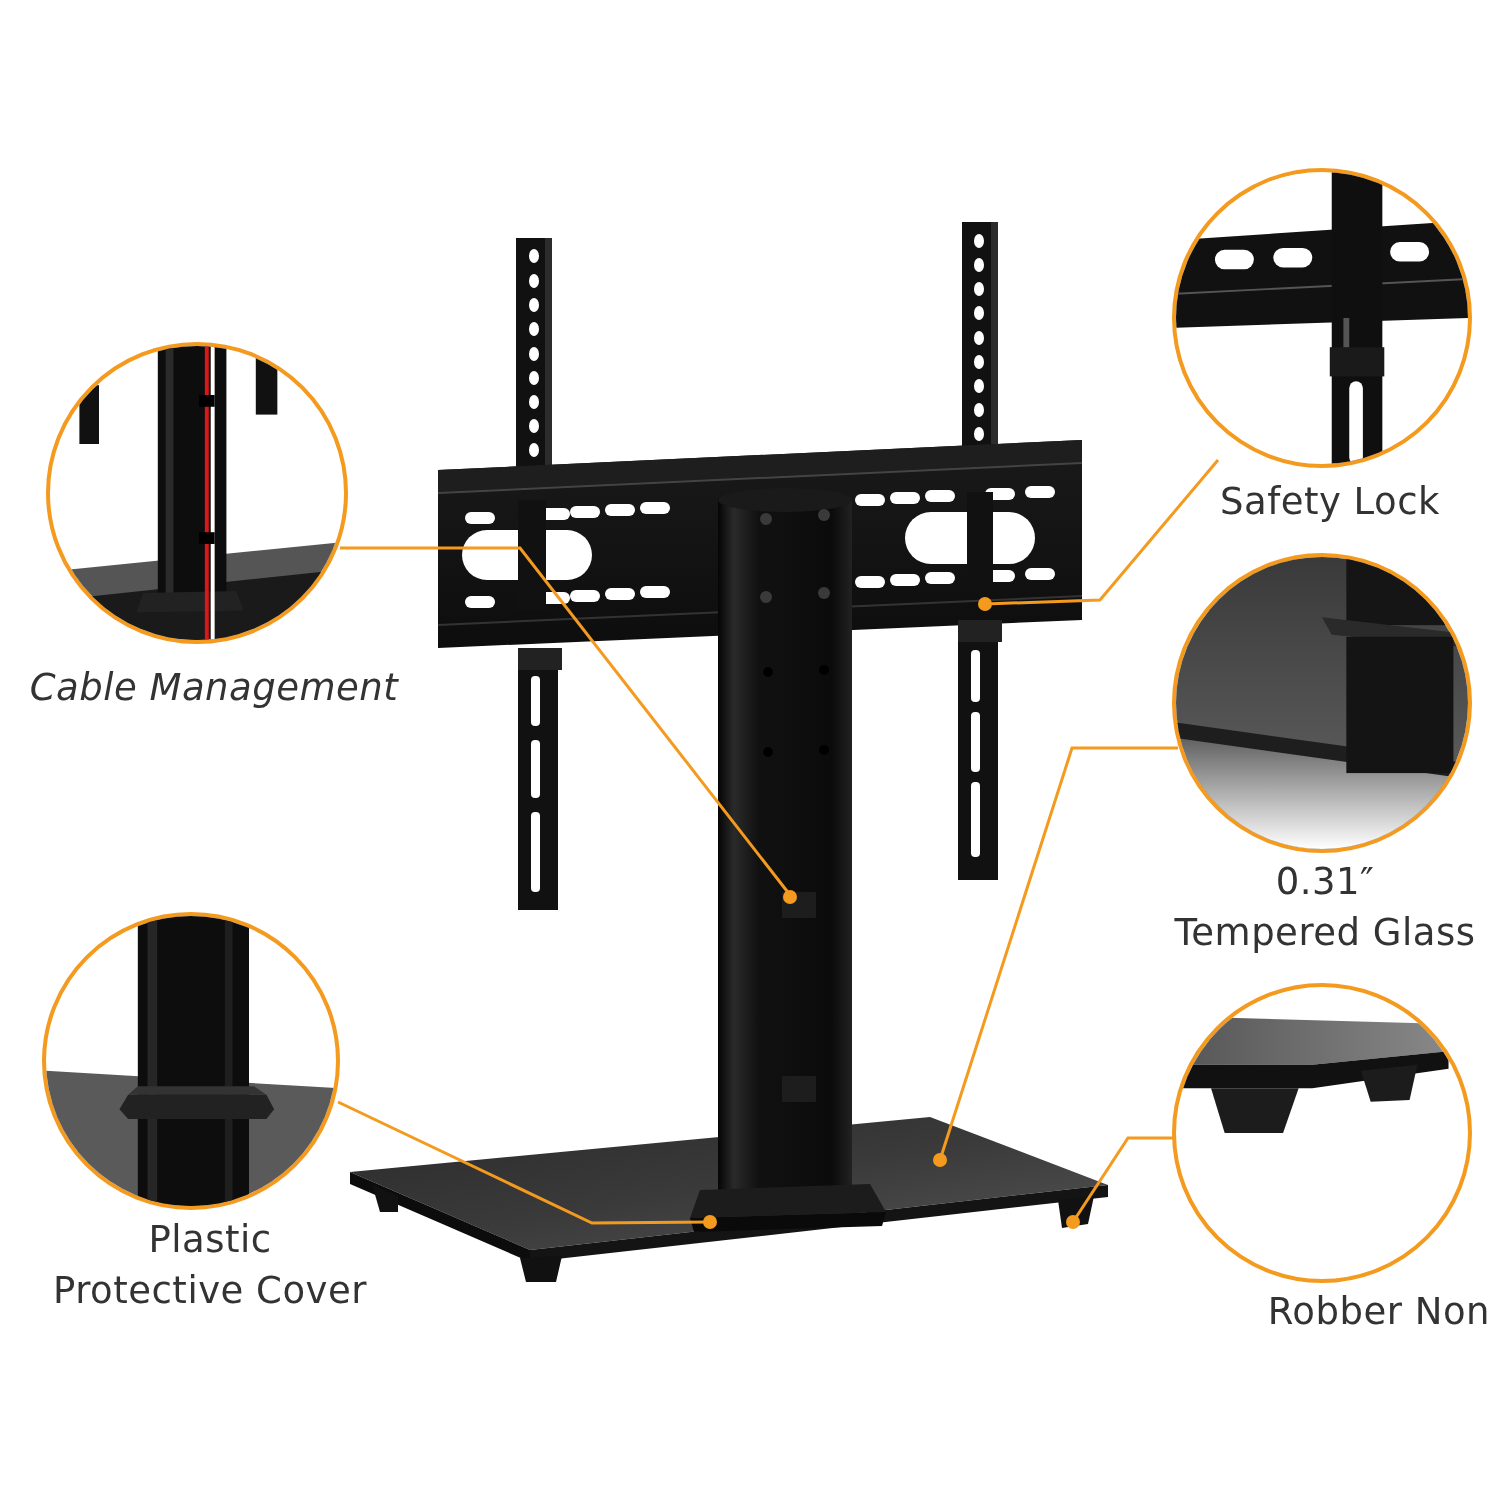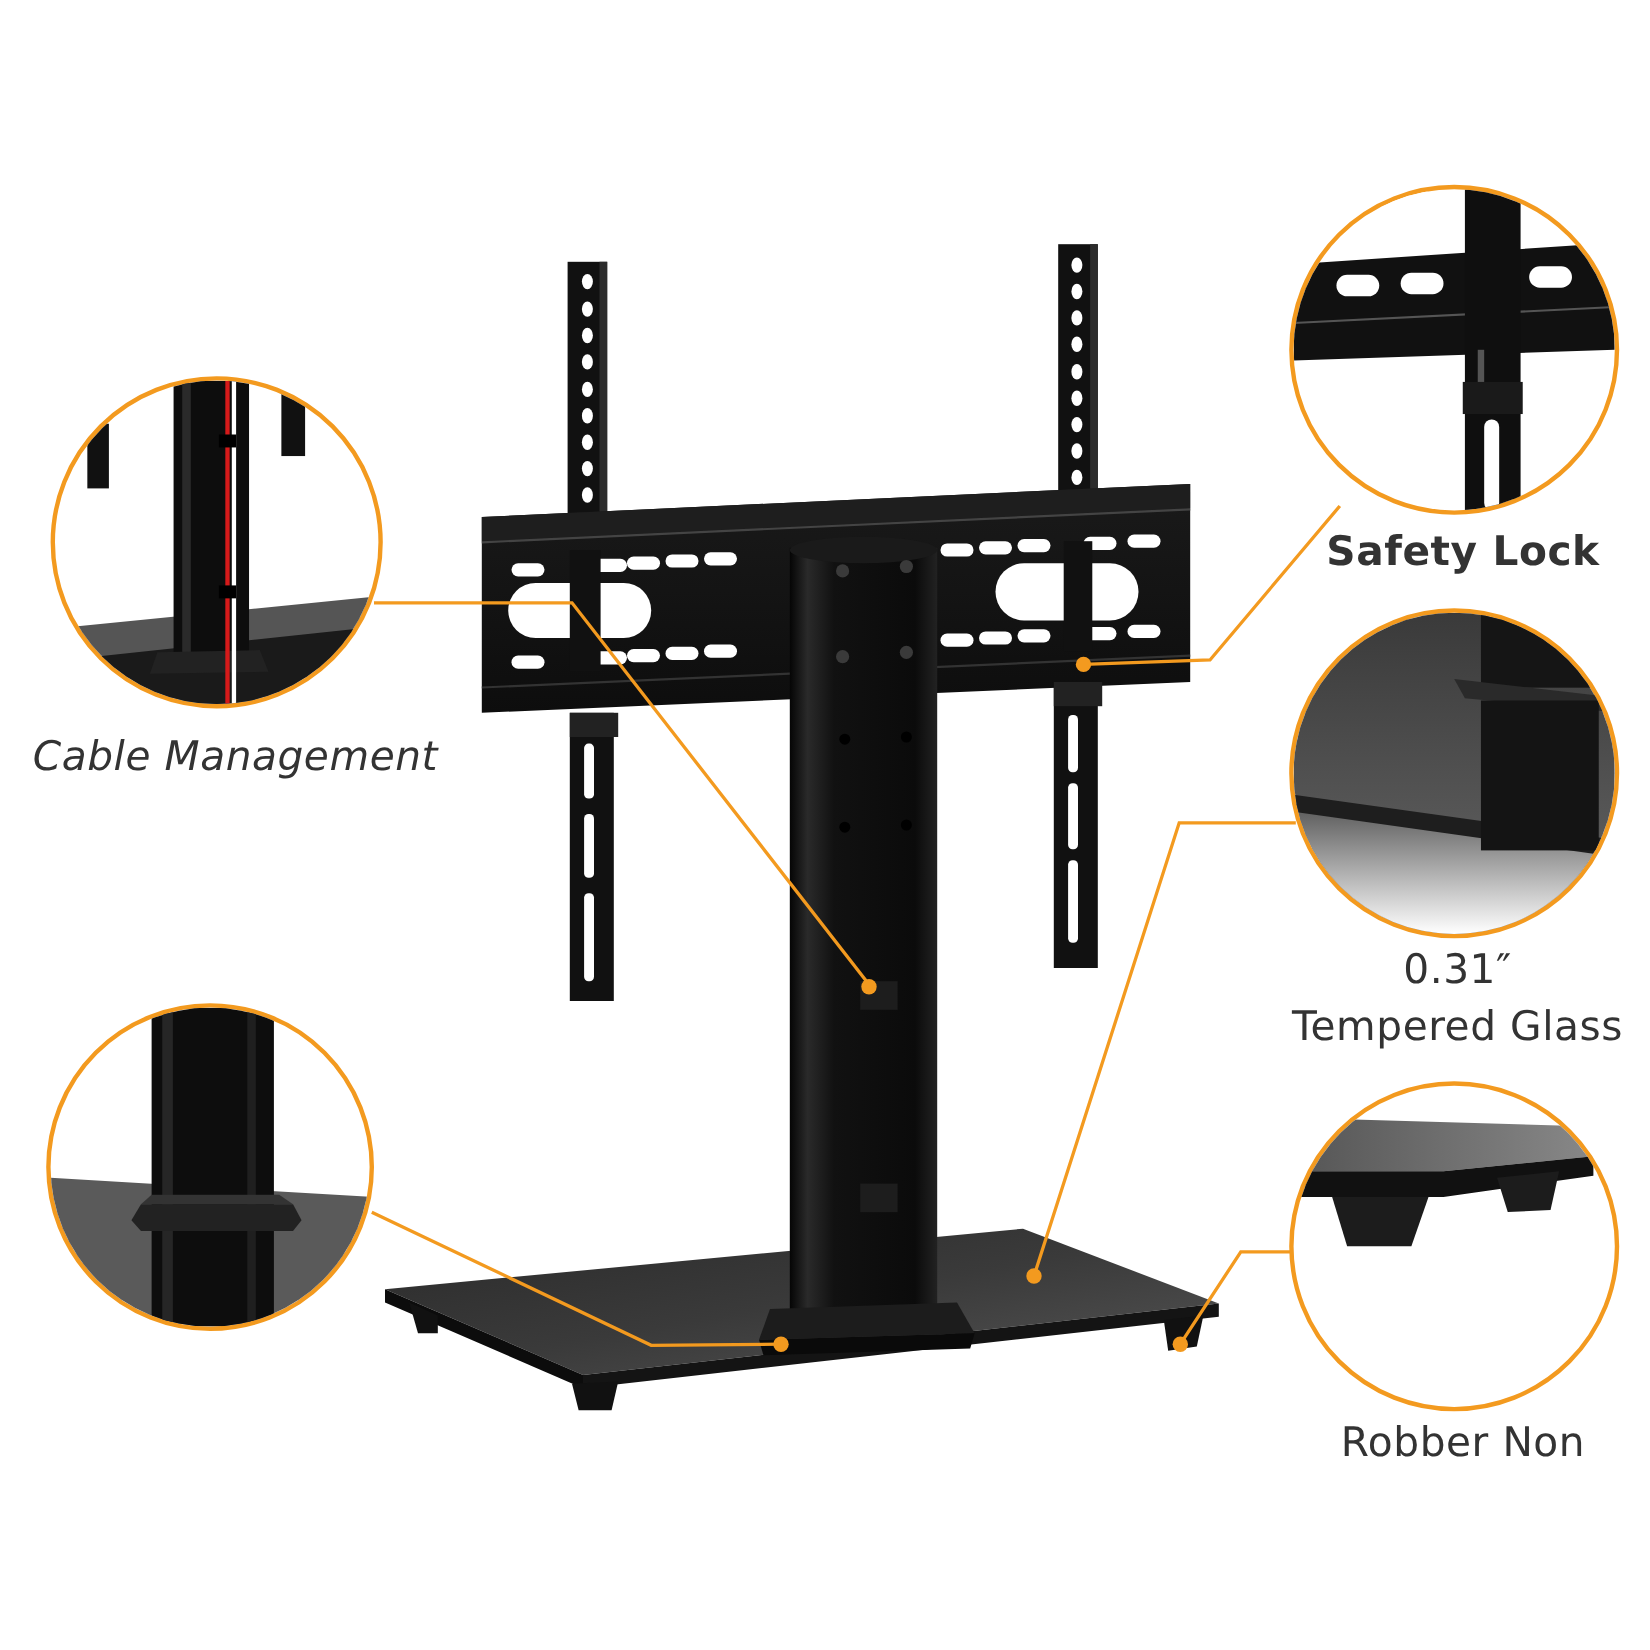--- a/index.html
+++ b/index.html
@@ -200,21 +200,21 @@
       <rect x="100" y="78" width="40" height="20" rx="10" fill="#fff"></rect>
       <rect x="220" y="72" width="40" height="20" rx="10" fill="#fff"></rect>
       <rect x="80" y="0" width="60" height="50" rx="25" fill="#fff"></rect>
       <line x1="0" y1="125" x2="300" y2="110" stroke="#555" stroke-width="2"></line>
       <rect x="160" y="0" width="52" height="300" fill="#0f0f0f"></rect>
       <rect x="172" y="150" width="6" height="35" fill="#555"></rect>
       <rect x="158" y="180" width="56" height="30" fill="#1a1a1a"></rect>
       <rect x="178" y="215" width="14" height="85" rx="7" fill="#fff"></rect>
     </svg>
   </div>
-  <div class="label" style="left:1170px; top:476px; width:320px;font-weight:bold;">
+  <div class="label" style="left:1170px; top:476px; width:320px;">
     <div>Safety Lock</div>
   </div>
 
   <div class="circle" style="left:1172px; top:553px; width:300px; height:300px;">
     <svg viewBox="0 0 300 300">
       <defs>
         <linearGradient id="g3" x1="0" x2="0" y1="0" y2="1">
           <stop offset="0" stop-color="#3a3a3a"></stop>
           <stop offset="1" stop-color="#666"></stop>
         </linearGradient>
@@ -239,32 +239,36 @@
   <div class="circle" style="left:42px; top:912px; width:298px; height:298px;">
     <svg viewBox="0 0 300 300">
       <polygon points="0,160 300,178 300,300 0,300" fill="#5a5a5a"></polygon>
       <rect x="95" y="0" width="115" height="300" fill="#0d0d0d"></rect>
       <rect x="105" y="0" width="10" height="300" fill="#262626"></rect>
       <rect x="185" y="0" width="8" height="300" fill="#1f1f1f"></rect>
       <polygon points="85,185 228,185 236,200 228,210 85,210 76,200" fill="#222"></polygon>
       <polygon points="95,176 215,176 228,185 85,185" fill="#333"></polygon>
     </svg>
   </div>
+  <div class="label" style="left:30px; top:1214px; width:360px;">
+    <div>Plastic</div>
+    <div>Protective Cover</div>
+  </div>
 
   <div class="circle" style="left:1172px; top:983px; width:300px; height:300px;">
     <svg viewBox="0 0 300 300">
       <defs>
         <linearGradient id="g5" x1="0" x2="1" y1="0" y2="0">
           <stop offset="0" stop-color="#555"></stop>
           <stop offset="1" stop-color="#888"></stop>
         </linearGradient>
       </defs>
       <polygon points="0,30 280,38 280,66 140,80 0,80" fill="url(#g5)"></polygon>
       <polygon points="0,80 140,80 280,66 280,84 140,104 0,104" fill="#111"></polygon>
       <polygon points="36,104 126,104 110,150 50,150" fill="#1c1c1c"></polygon>
       <polygon points="190,86 248,80 240,116 200,118" fill="#1c1c1c"></polygon>
     </svg>
   </div>
-  <div class="label" style="left:1170px; top:1286px; width:320px;">
+  <div class="label" style="left:1170px; top:1286px; width:320px;text-align:right;">
     <div>Robber Non</div>
   </div>
 
 </div>
 
 </body></html>

